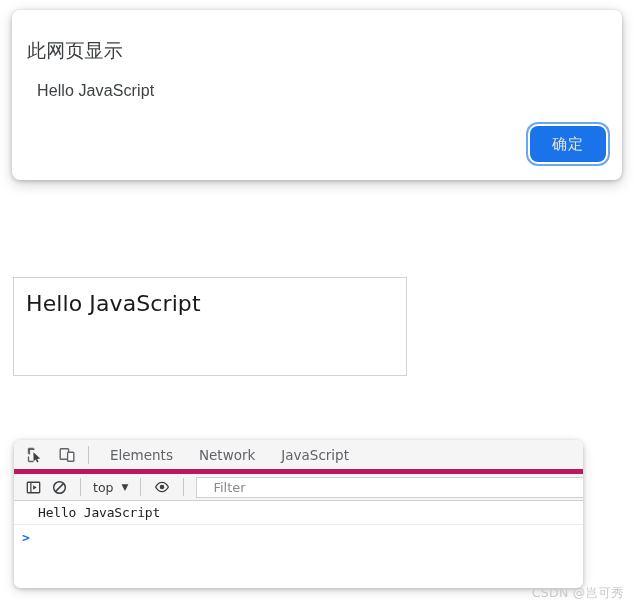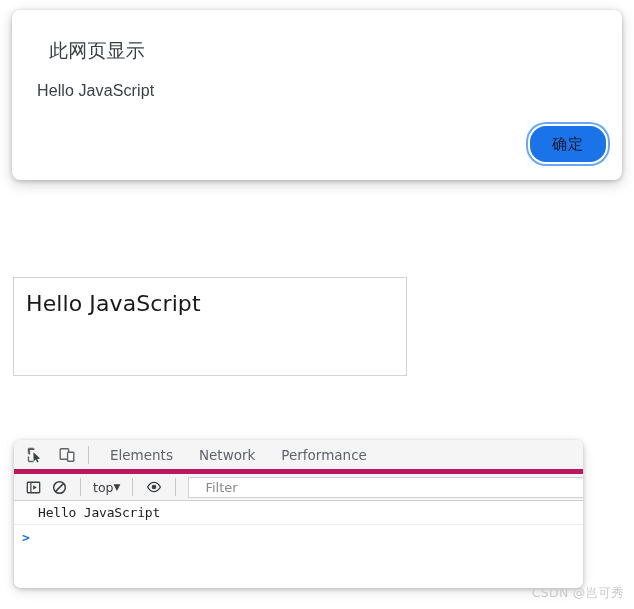--- a/index.html
+++ b/index.html
@@ -23,21 +23,21 @@
     top: 10px;
     width: 610px;
     height: 170px;
     background: #ffffff;
     border-radius: 8px;
     box-shadow: 0 1px 4px rgba(0,0,0,0.22), 0 4px 14px rgba(0,0,0,0.18);
     box-sizing: border-box;
   }
   .alert-title {
     position: absolute;
-    left: 37px;
+    left: 15px;
     top: 28px;
     font-size: 19px;
     color: #3c4043;
     letter-spacing: 0.2px;
     font-family: "DejaVu Sans", "Liberation Sans", sans-serif;
   }
   .alert-message {
     position: absolute;
     left: 25px;
     top: 72px;
@@ -48,24 +48,24 @@
   .alert-actions {
     position: absolute;
     right: 16px;
     bottom: 18px;
   }
   .ok-button {
     display: inline-block;
     min-width: 74px;
     padding: 9px 22px;
     background: #1a73e8;
-    color: #0f172a;
+    color: #e5e5e5;
     font-size: 15px;
     border: none;
-    border-radius: 16px;
+    border-radius: 8px;
     box-shadow: 0 0 0 2px #ffffff, 0 0 0 4px #6ba6f0;
     cursor: pointer;
     font-family: "DejaVu Sans", "Liberation Sans", sans-serif;
     line-height: 1.2;
     letter-spacing: 1px;
     text-align: center;
   }
 
   
   .content-box {
@@ -169,21 +169,21 @@
     background: #f5f5f5;
     border-bottom: 1px solid #cfcfcf;
     padding-left: 6px;
     box-sizing: border-box;
   }
   .dt-ctx {
     font-size: 12.5px;
     color: #3c4043;
     display: flex;
     align-items: center;
-    gap: 0;
+    gap: 8px;
     padding: 0 4px;
     cursor: pointer;
     font-family: "DejaVu Sans", "Liberation Sans", sans-serif;
   }
   .caret {
     font-size: 9px;
     line-height: 1;
   }
   .dt-filter {
     flex: 1;
@@ -274,21 +274,21 @@
         <svg width="16" height="16" viewBox="0 0 16 16" aria-hidden="true">
           <rect x="1.2" y="1.8" width="8.4" height="10.4" rx="0.8" fill="none" stroke="#5f6368" stroke-width="1.4"></rect>
           <rect x="8.6" y="5.2" width="6.2" height="9" rx="0.8" fill="#ffffff" stroke="#5f6368" stroke-width="1.4"></rect>
         </svg>
       </div>
     </div>
     <div class="dt-sep"></div>
     <div class="dt-tabs">
       <div class="dt-tab">Elements</div>
       <div class="dt-tab">Network</div>
-      <div class="dt-tab">Performance</div>
+      <div class="dt-tab">JavaScript</div>
     </div>
   </div>
 
   <div class="dt-console-toolbar">
     <div class="dt-icon-btn">
       <svg width="15" height="15" viewBox="0 0 16 16" aria-hidden="true">
         <rect x="1.4" y="2.4" width="13.2" height="11.2" rx="0.8" fill="none" stroke="#3c4043" stroke-width="1.4"></rect>
         <line x1="5.2" y1="2.4" x2="5.2" y2="13.6" stroke="#3c4043" stroke-width="1.3"></line>
         <path d="M7.6 5.6 L11.4 8 L7.6 10.4 Z" fill="#3c4043"></path>
       </svg>

